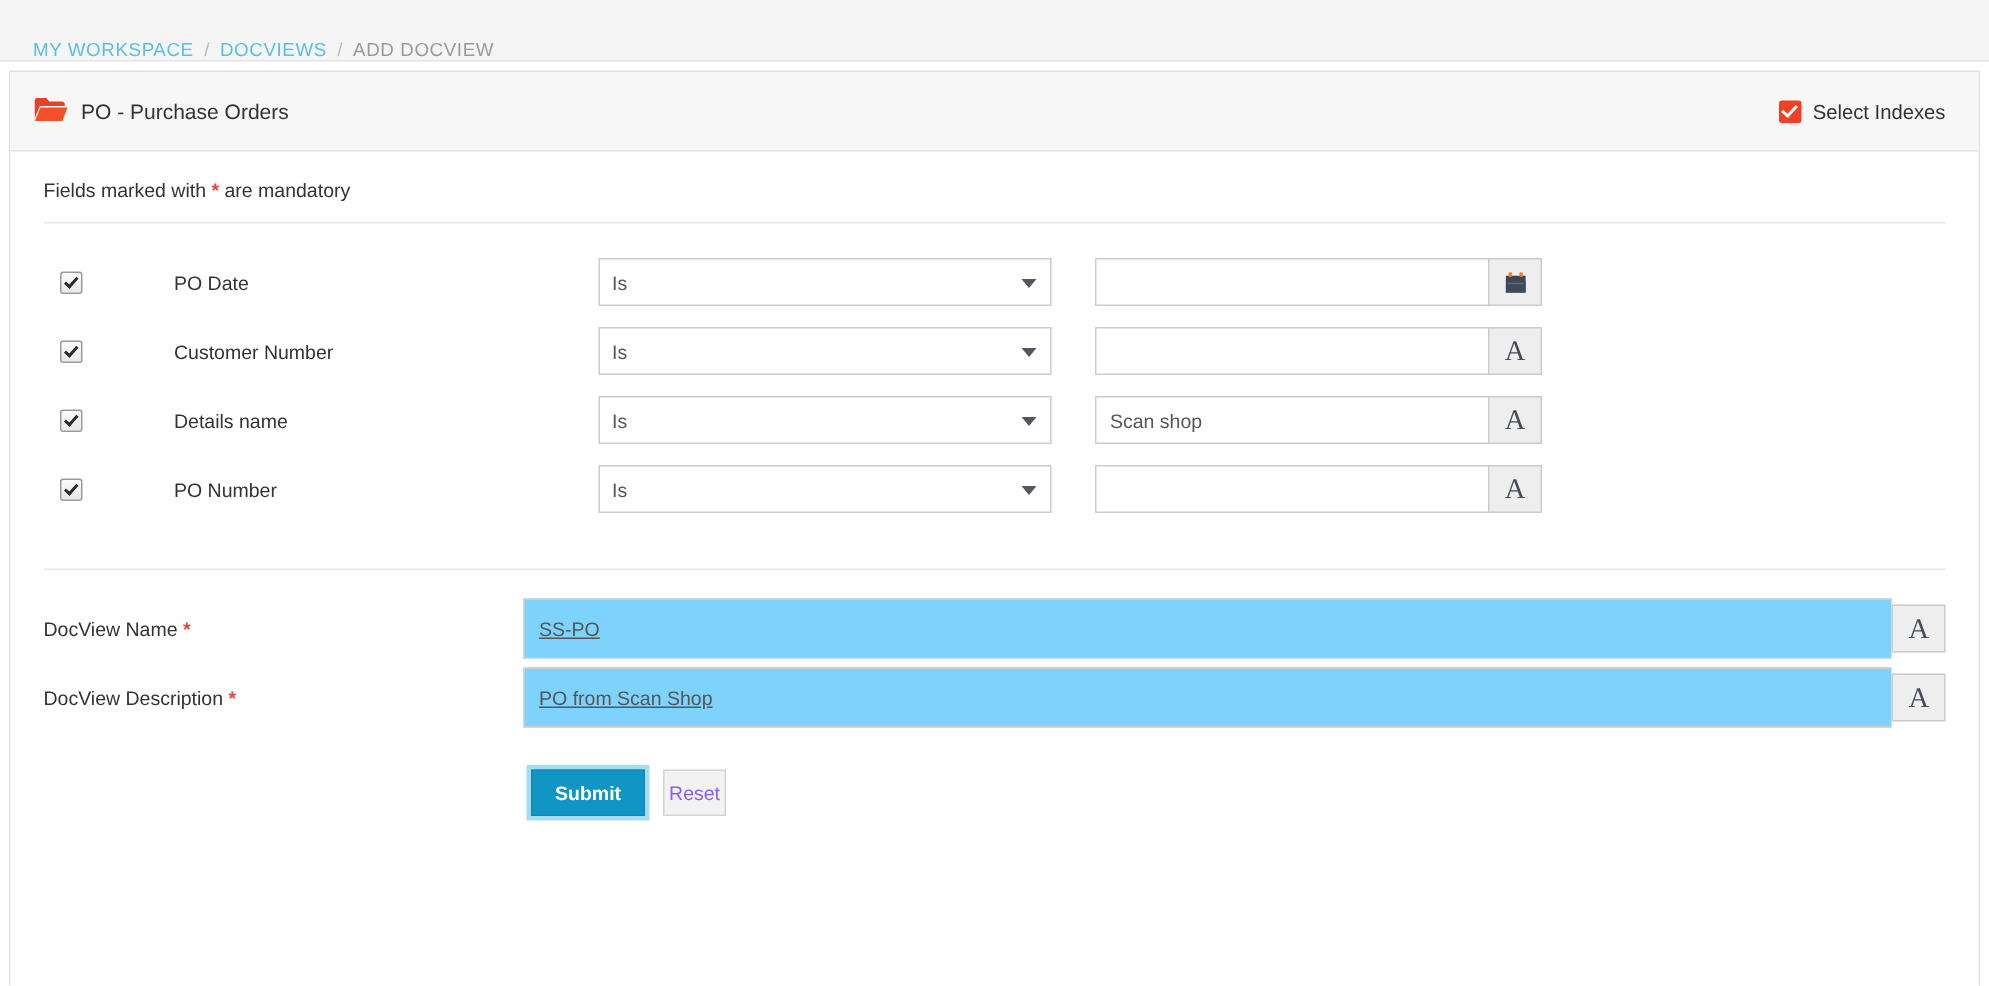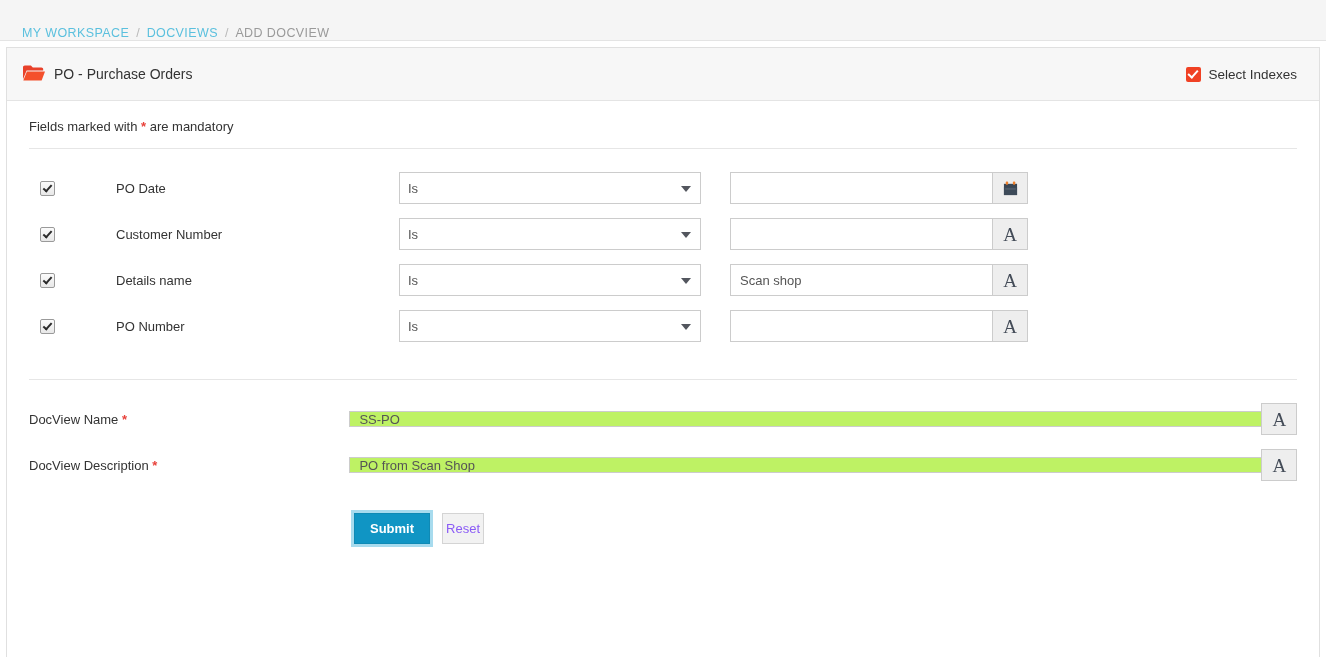--- a/index.html
+++ b/index.html
@@ -234,30 +234,31 @@
     align-items: center;
     height: 46px;
   }
   .detail-label {
     width: 325px;
     font-size: 13px;
     color: #333333;
   }
   .detail-input {
     width: 925px;
-    height: 16px;
+    height: 40px;
     border: 1px solid #cccccc;
     border-right: none;
-    background: #bef264;
+    background: #7dd3fc;
     font-family: "Liberation Sans", sans-serif;
     font-size: 13px;
     color: #555555;
     padding: 0 9px;
     box-sizing: border-box;
     outline: none;
+    text-decoration: underline;
   }
 
   
   .actions {
     display: flex;
     align-items: center;
     margin-top: 25px;
     padding-left: 325px;
   }
   .btn-submit {

